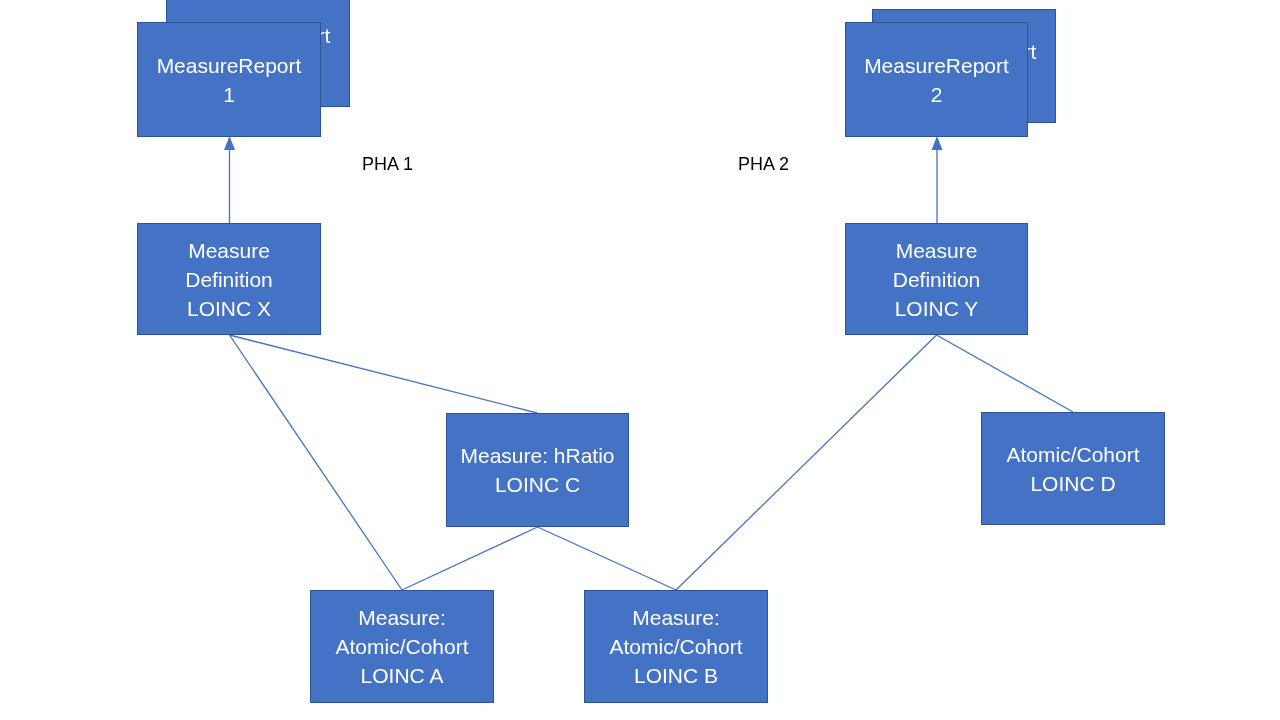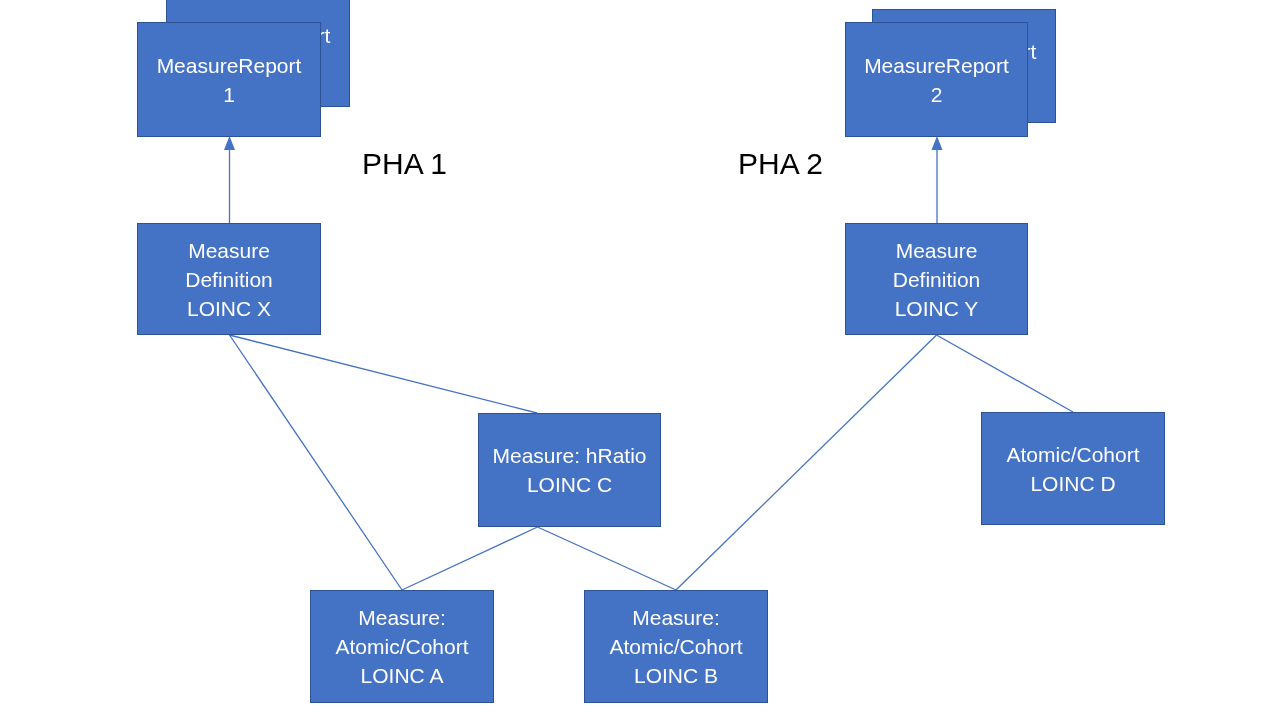--- a/index.html
+++ b/index.html
@@ -39,33 +39,33 @@
     justify-content: center;
     text-align: center;
     font-size: 21px;
     line-height: 29px;
     z-index: 3;
   }
   .node.back { z-index: 2; }
   .plabel {
     position: absolute;
     color: var(--label-text);
-    font-size: 30px;
+    font-size: 18px;
     line-height: 26px;
     z-index: 2;
     white-space: nowrap;
   }
   
   #mr1back { left: 166px; top: -8px;  width: 184px; height: 115px; }
   #mr1     { left: 137px; top: 22px;  width: 184px; height: 115px; }
   #mr2back { left: 872px; top: 9px;   width: 184px; height: 114px; }
   #mr2     { left: 845px; top: 22px;  width: 183px; height: 115px; }
   #mdx     { left: 137px; top: 223px; width: 184px; height: 112px; }
   #mdy     { left: 845px; top: 223px; width: 183px; height: 112px; }
-  #mc      { left: 446px; top: 413px; width: 183px; height: 114px; margin-left: 32px; }
+  #mc      { left: 446px; top: 413px; width: 183px; height: 114px; }
   #md      { left: 981px; top: 412px; width: 184px; height: 113px; }
   #ma      { left: 310px; top: 590px; width: 184px; height: 113px; }
   #mb      { left: 584px; top: 590px; width: 184px; height: 113px; }
   #pha1    { left: 362px; top: 151px; }
   #pha2    { left: 738px; top: 151px; text-align: center; }
 </style>
 </head>
 <body>
 
 <div class="canvas">

